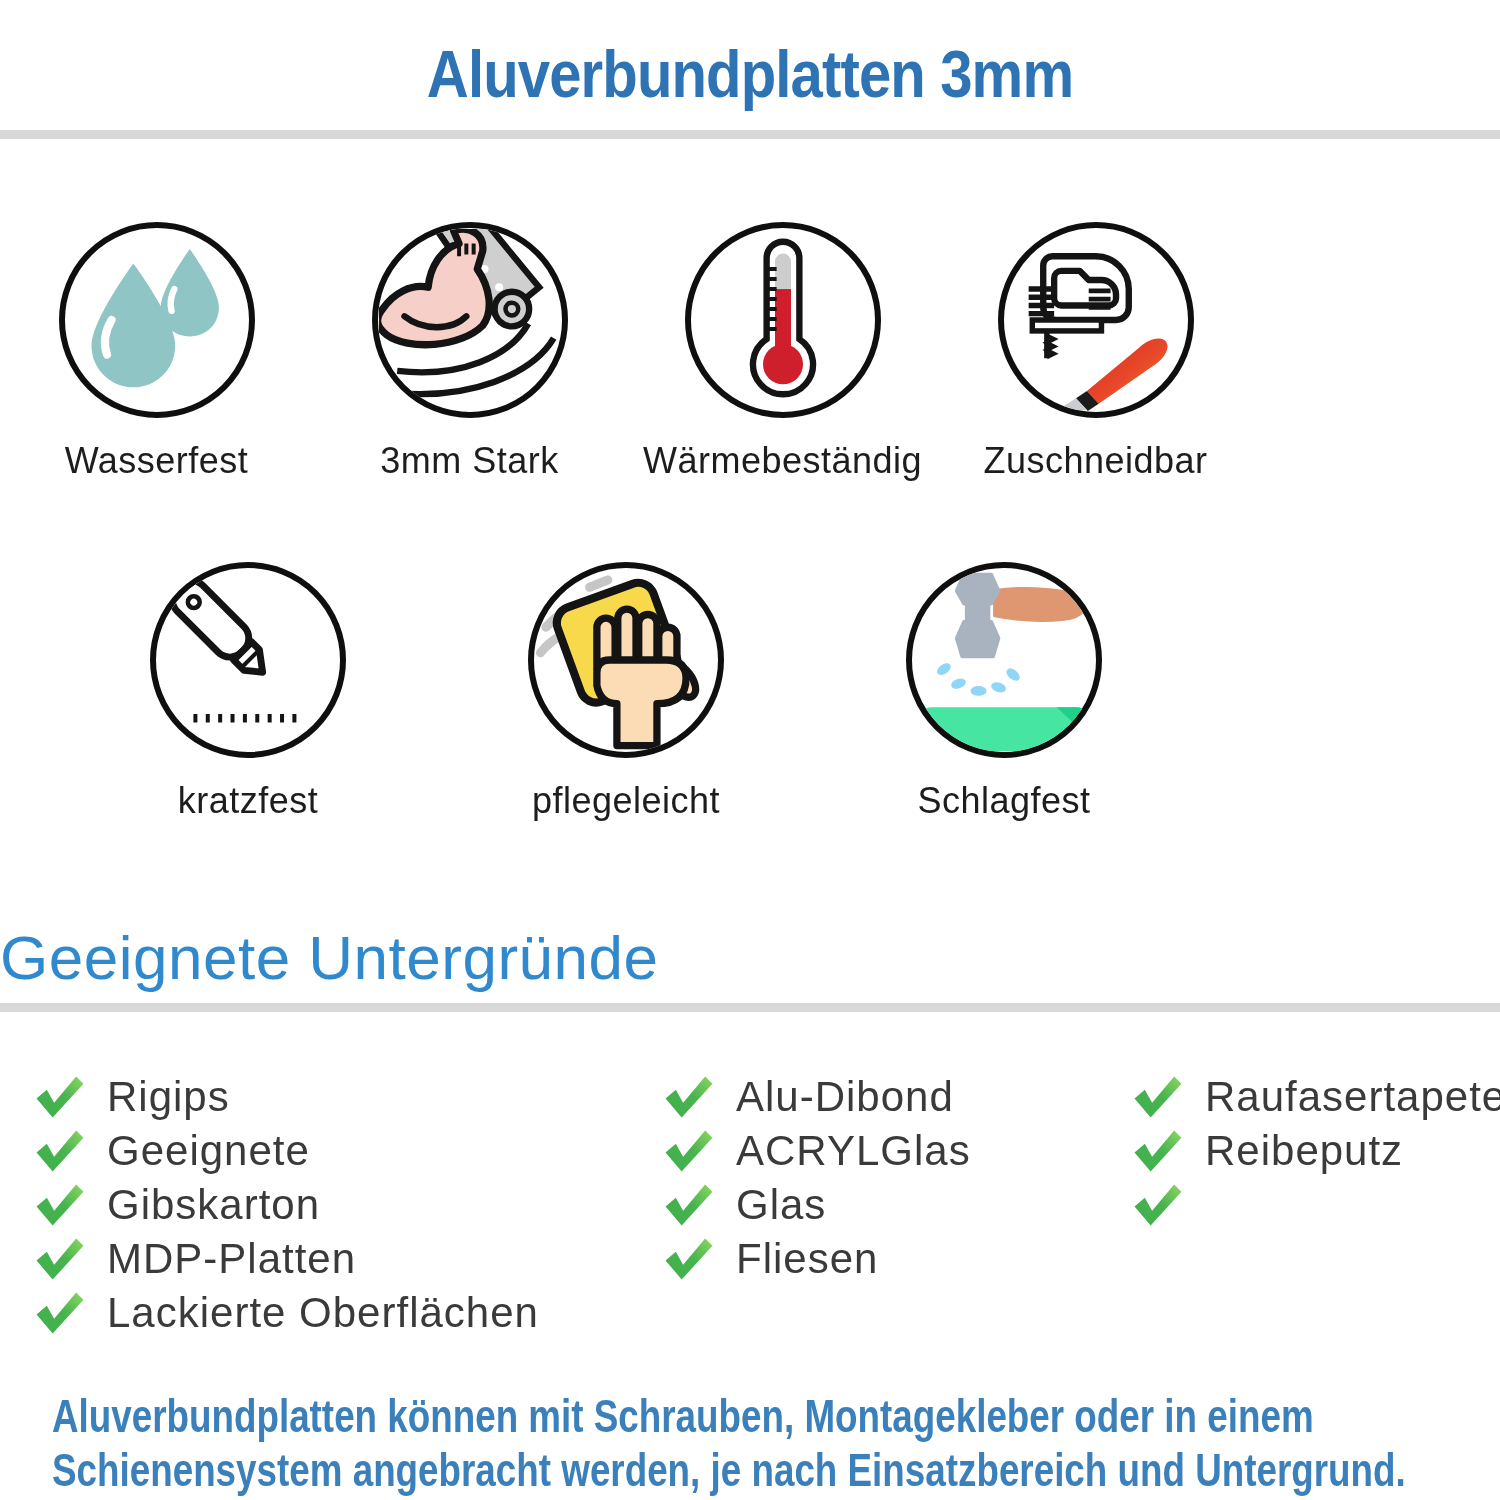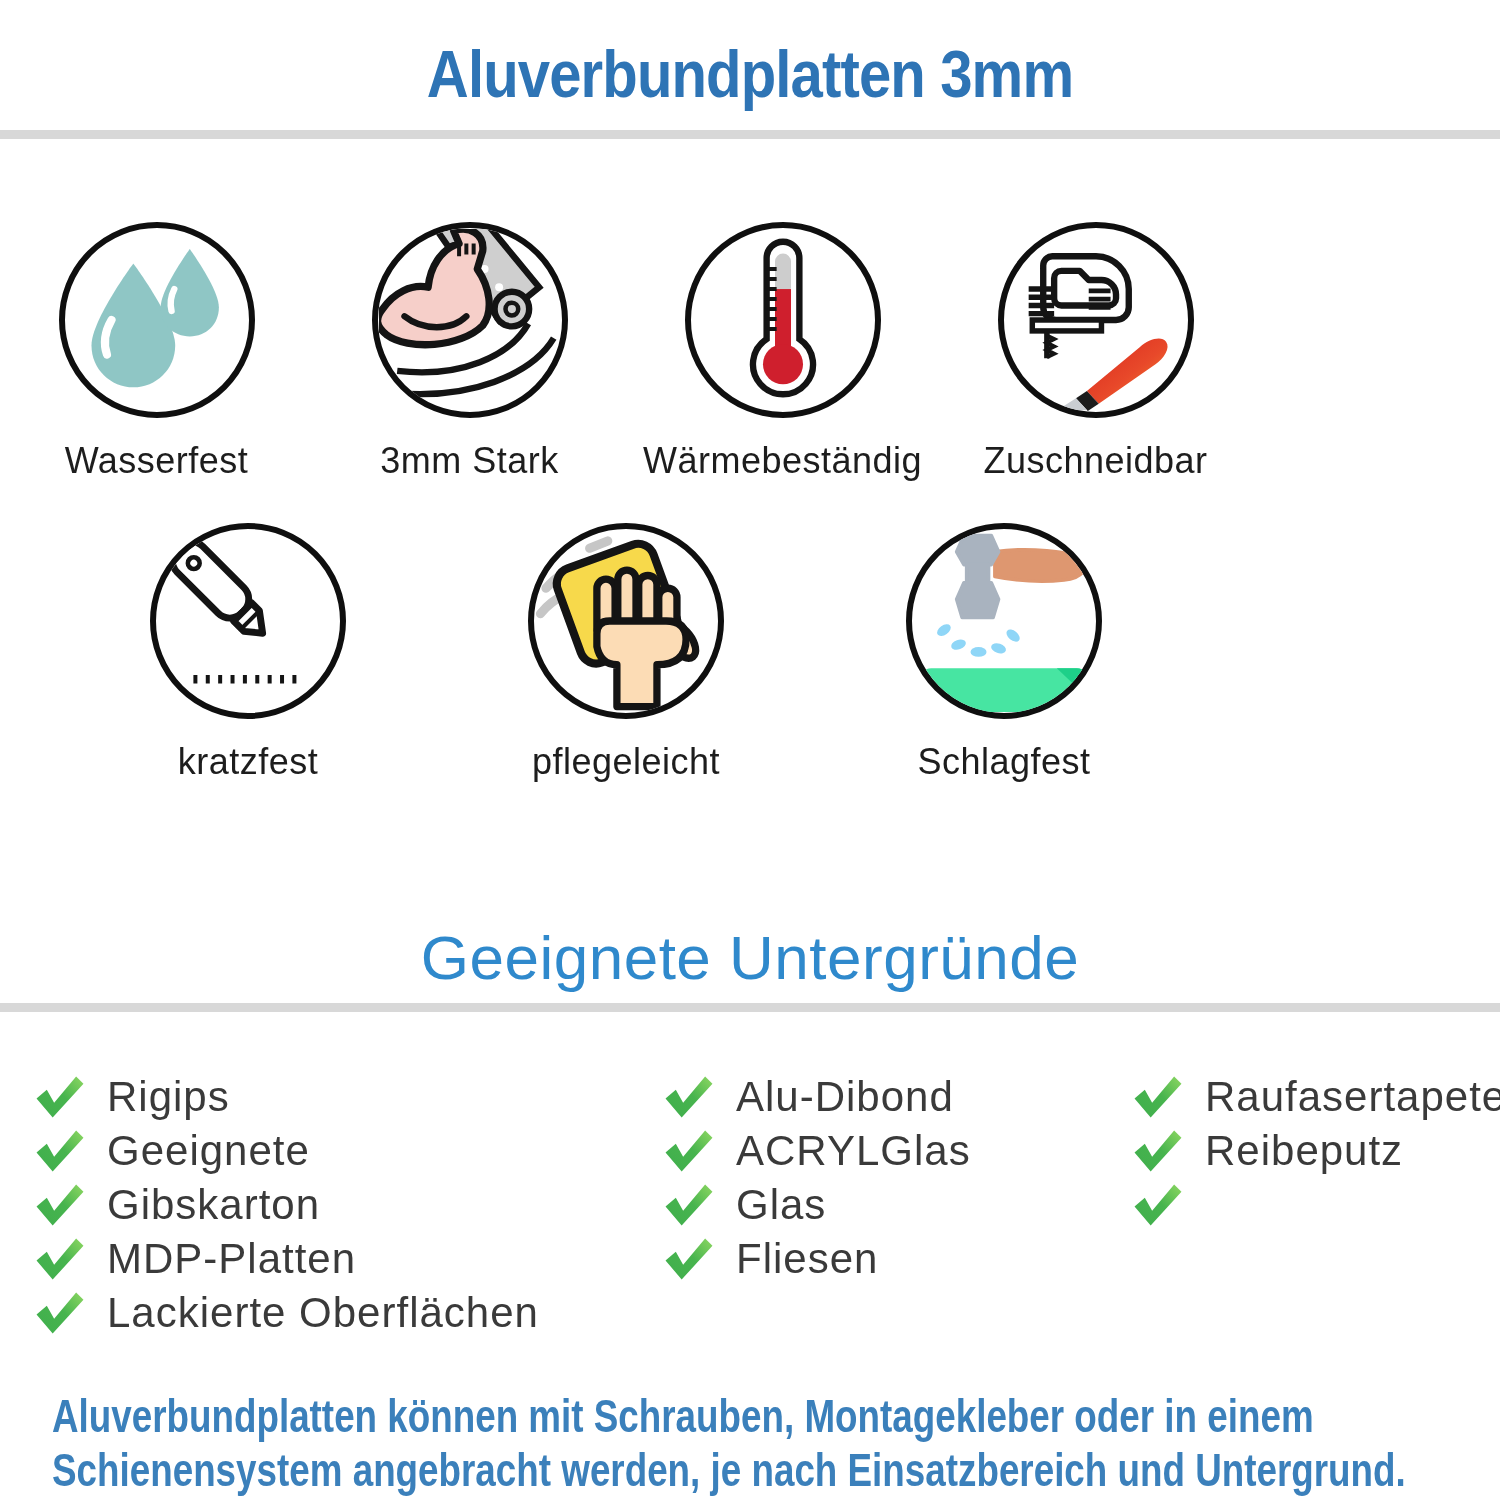--- a/index.html
+++ b/index.html
@@ -8,29 +8,29 @@
 
   .title1{position:absolute;top:36px;left:0;width:1500px;margin:0;text-align:center;
           font-size:66px;font-weight:600;color:#2e74b5;letter-spacing:-1px;
           transform:scaleX(.88);}
   .bar{position:absolute;left:0;width:1500px;height:9px;background:#d8d8d8;}
   .bar1{top:130px;}
   .bar2{top:1003px;}
 
   .frow{position:absolute;left:0;width:1252px;display:flex;justify-content:center;}
   .frow1{top:222px;}
-  .frow2{top:523px;align-items:flex-end;}
+  .frow2{top:562px;align-items:flex-end;}
   .feat{width:378px;display:flex;flex-direction:column;align-items:center;}
   .fcircle{width:196px;height:196px;box-sizing:border-box;border:6px solid #0f0f0f;
            border-radius:50%;background:#fff;overflow:hidden;
            display:flex;align-items:center;justify-content:center;}
   .ficon{width:182px;height:182px;}
   .flabel{margin-top:22px;font-size:36px;font-weight:500;color:#1d1d1d;letter-spacing:.5px;white-space:nowrap;}
 
-  .title2{position:absolute;top:922px;left:0;width:1500px;margin:0;text-align:center;
+  .title2{position:absolute;top:922px;left:0;width:1500px;margin:0;
           font-size:62px;font-weight:500;color:#2f89cc;letter-spacing:.5px;}
 
   .checks{position:absolute;top:1070px;left:35px;display:flex;align-items:flex-start;gap:44px;}
   .ccol{display:flex;flex-direction:column;}
   .ccol1{width:585px;}
   .ccol2{width:425px;}
   .ccol3{width:455px;}
   .citem{display:flex;align-items:center;height:54px;}
   .citem svg{width:50px;height:44px;margin-right:22px;flex:none;}
   .citem span{font-size:42px;font-weight:500;color:#3a3a3a;letter-spacing:1px;white-space:nowrap;}

